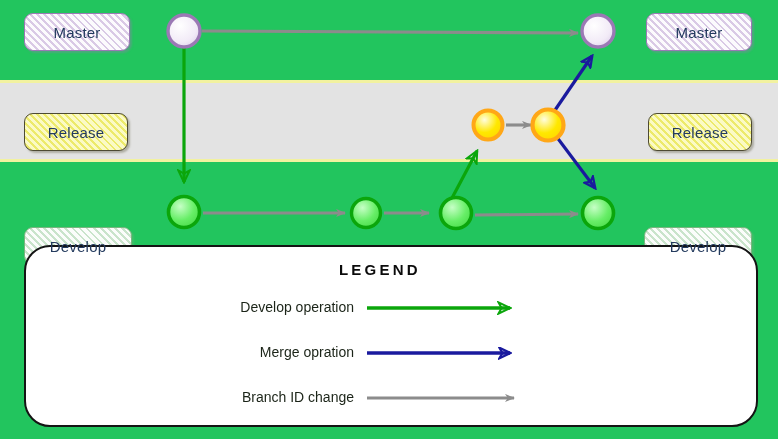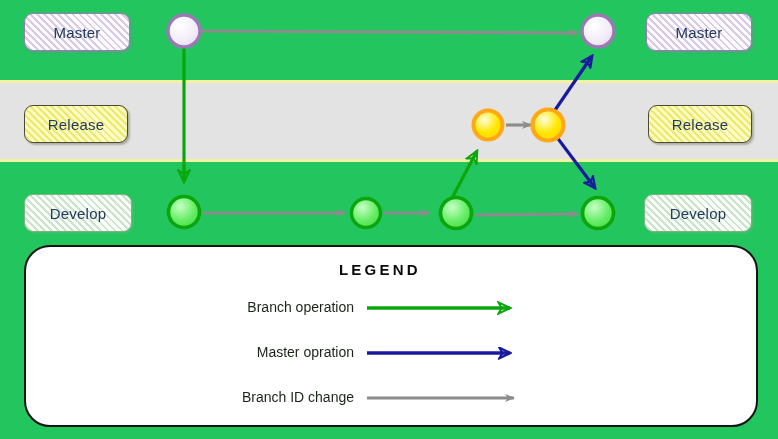--- a/index.html
+++ b/index.html
@@ -64,31 +64,33 @@
   .lane-label.release {
     border: 1.8px solid #4d4a33;
     background-color: #f7f57f;
     background-image: repeating-linear-gradient(
         45deg,
         rgba(255,255,255,0.55) 0px,
         rgba(255,255,255,0.55) 3px,
         rgba(228,225,90,0.55) 3px,
         rgba(228,225,90,0.55) 5px);
     box-shadow: 2px 2px 2px rgba(80,76,50,0.35);
+    margin-top: 8px;
   }
   .lane-label.develop {
     border: 1.6px solid #79b57f;
     background-color: #e6f2e6;
     background-image: repeating-linear-gradient(
         45deg,
         rgba(255,255,255,0.85) 0px,
         rgba(255,255,255,0.85) 3px,
         rgba(140,198,146,0.32) 3px,
         rgba(140,198,146,0.32) 5px);
     box-shadow: 2px 2px 2px rgba(121,181,127,0.35);
+    margin-top: 33px;
   }
   .legend-box {
     position: absolute;
     box-sizing: border-box;
     border: 2.4px solid #141414;
     border-radius: 26px;
     background: #ffffff;
   }
   .legend-title {
     position: absolute;
@@ -206,22 +208,22 @@
 
     <circle cx="184" cy="212" r="15.5" fill="url(#gradDevelop)" stroke="#0ba60b" stroke-width="3.6"></circle>
     <circle cx="366" cy="213" r="14.5" fill="url(#gradDevelop)" stroke="#0ba60b" stroke-width="3.4"></circle>
     <circle cx="456" cy="213" r="15.5" fill="url(#gradDevelop)" stroke="#0ba60b" stroke-width="3.6"></circle>
     <circle cx="598" cy="213" r="15.5" fill="url(#gradDevelop)" stroke="#0ba60b" stroke-width="3.6"></circle>
   </svg>
 
   <div class="legend-box" id="legend-box" style="left: 24px; top: 245px; width: 734px; height: 182px; border-color: rgb(20, 20, 20);">
     <div class="legend-title" id="legend-title" style="left: 313px; top: 14px;">LEGEND</div>
 
-    <div class="legend-label" id="legend-label-0" style="left: 128px; width: 200px; top: 52px;">Branch operation</div>
-    <div class="legend-label" id="legend-label-1" style="left: 128px; width: 200px; top: 97px;">Master opration</div>
+    <div class="legend-label" id="legend-label-0" style="left: 128px; width: 200px; top: 52px;">Develop operation</div>
+    <div class="legend-label" id="legend-label-1" style="left: 128px; width: 200px; top: 97px;">Merge opration</div>
     <div class="legend-label" id="legend-label-2" style="left: 128px; width: 200px; top: 142px;">Branch ID change</div>
 
     <svg class="layer" id="legend-arrows" viewBox="0 0 778 439" style="pointer-events: none; left: -24px; top: -245px;">
       <g>
         <path d="M365,306 L508,306" stroke="#0ba60b" stroke-width="3.4" fill="none" marker-end="url(#mkGreenOpen)"></path>
       </g>
       <g>
         <path d="M365,351 L508,351" stroke="#1a1a9e" stroke-width="3.6" fill="none" marker-end="url(#mkNavyOpen)"></path>
       </g>
       <g>

